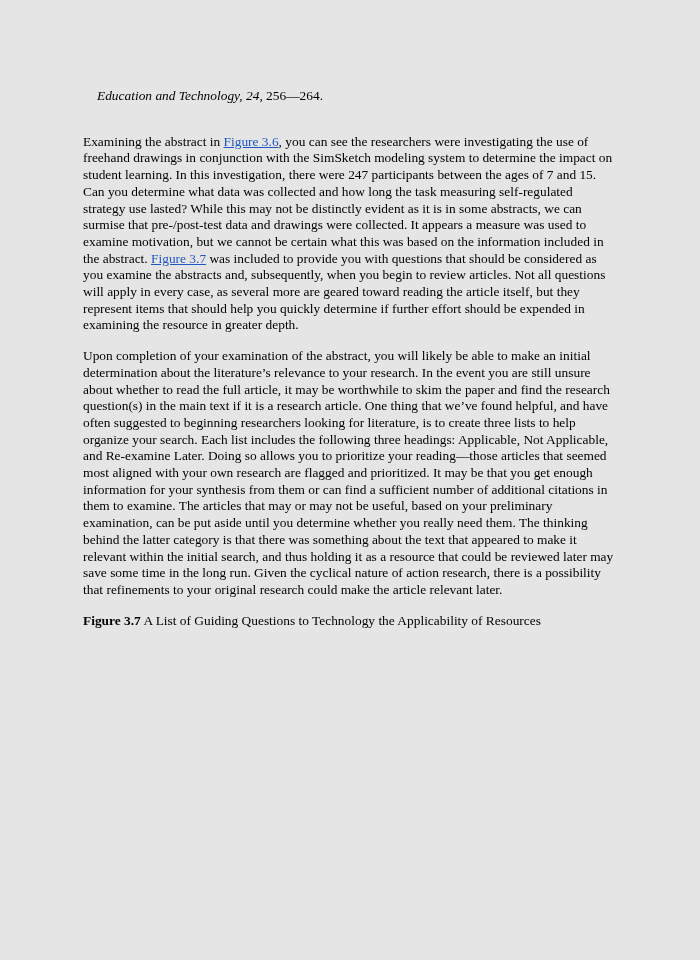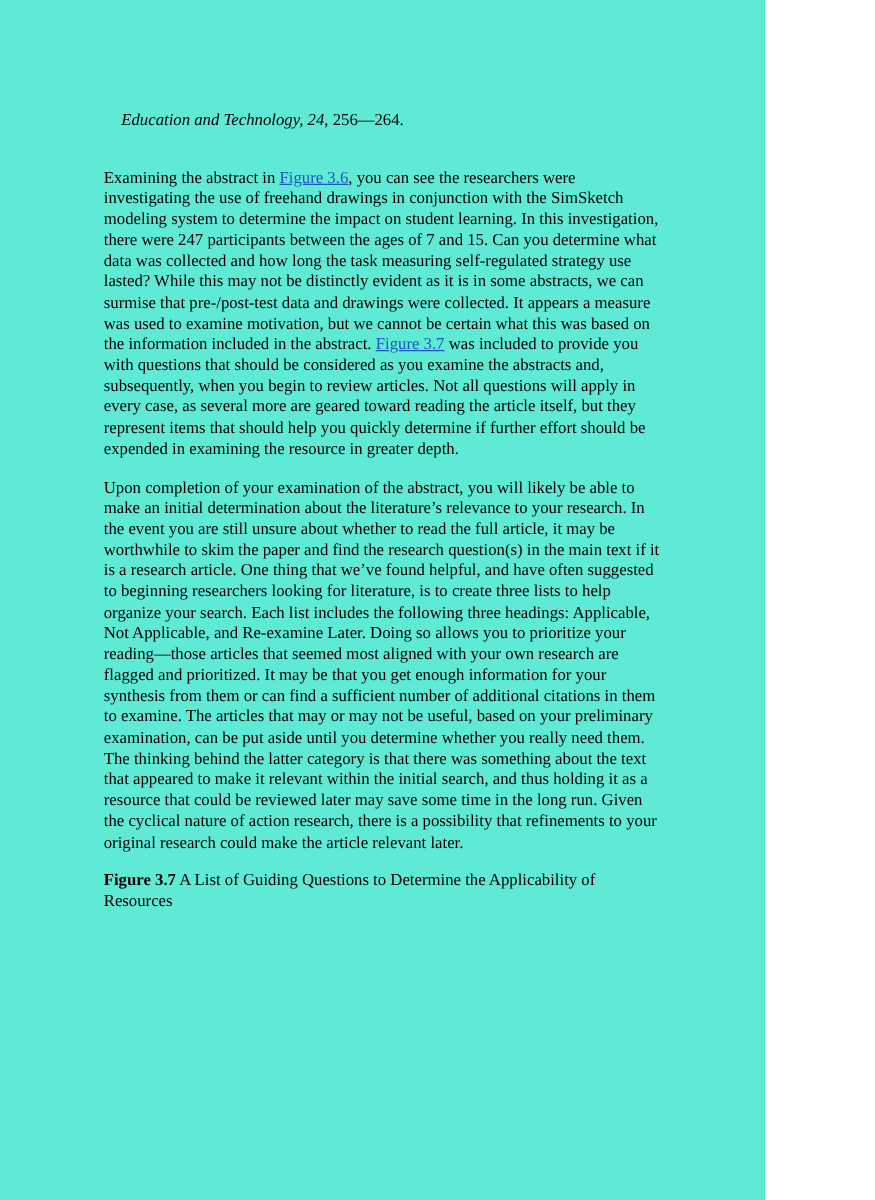--- a/index.html
+++ b/index.html
@@ -12,24 +12,24 @@
     height: 960px;
     overflow: hidden;
     color: #000000;
     font-family: "Liberation Serif", "DejaVu Serif", serif;
     font-size: 13.4px;
     line-height: 16.7px;
     -webkit-font-smoothing: antialiased;
   }
   .page {
     box-sizing: border-box;
-    width: 612px;
+    width: 700px;
     height: 960px;
     padding: 88px 83px 0 83px;
-    background: #5eead4;
+    background: #e5e5e5;
   }
   p {
     margin: 12px 0 14px 0;
     text-align: left;
   }
   .citation {
     margin: 0 0 29px 14px;
   }
   .italic {
     font-style: italic;
@@ -47,15 +47,15 @@
 <body>
 
 <div class="page">
 
   <p class="citation"><span class="italic">Education and Technology, 24</span><span>, 256—264.</span></p>
 
   <p class="body-para"><span>Examining the abstract in </span><a href="#" class="fig-link">Figure 3.6</a><span>, you can see the researchers were investigating the use of freehand drawings in conjunction with the SimSketch modeling system to determine the impact on student learning. In this investigation, there were 247 participants between the ages of 7 and 15. Can you determine what data was collected and how long the task measuring self-regulated strategy use lasted? While this may not be distinctly evident as it is in some abstracts, we can surmise that pre-/post-test data and drawings were collected. It appears a measure was used to examine motivation, but we cannot be certain what this was based on the information included in the abstract. </span><a href="#" class="fig-link">Figure 3.7</a><span> was included to provide you with questions that should be considered as you examine the abstracts and, subsequently, when you begin to review articles. Not all questions will apply in every case, as several more are geared toward reading the article itself, but they represent items that should help you quickly determine if further effort should be expended in examining the resource in greater depth.</span></p>
 
   <p class="body-para">Upon completion of your examination of the abstract, you will likely be able to make an initial determination about the literature’s relevance to your research. In the event you are still unsure about whether to read the full article, it may be worthwhile to skim the paper and find the research question(s) in the main text if it is a research article. One thing that we’ve found helpful, and have often suggested to beginning researchers looking for literature, is to create three lists to help organize your search. Each list includes the following three headings: Applicable, Not Applicable, and Re-examine Later. Doing so allows you to prioritize your reading—those articles that seemed most aligned with your own research are flagged and prioritized. It may be that you get enough information for your synthesis from them or can find a sufficient number of additional citations in them to examine. The articles that may or may not be useful, based on your preliminary examination, can be put aside until you determine whether you really need them. The thinking behind the latter category is that there was something about the text that appeared to make it relevant within the initial search, and thus holding it as a resource that could be reviewed later may save some time in the long run. Given the cyclical nature of action research, there is a possibility that refinements to your original research could make the article relevant later.</p>
 
-  <p class="body-para caption"><strong>Figure 3.7</strong><span> A List of Guiding Questions to Determine the Applicability of Resources</span></p>
+  <p class="body-para caption"><strong>Figure 3.7</strong><span> A List of Guiding Questions to Technology the Applicability of Resources</span></p>
 
 </div>
 
 </body></html>

